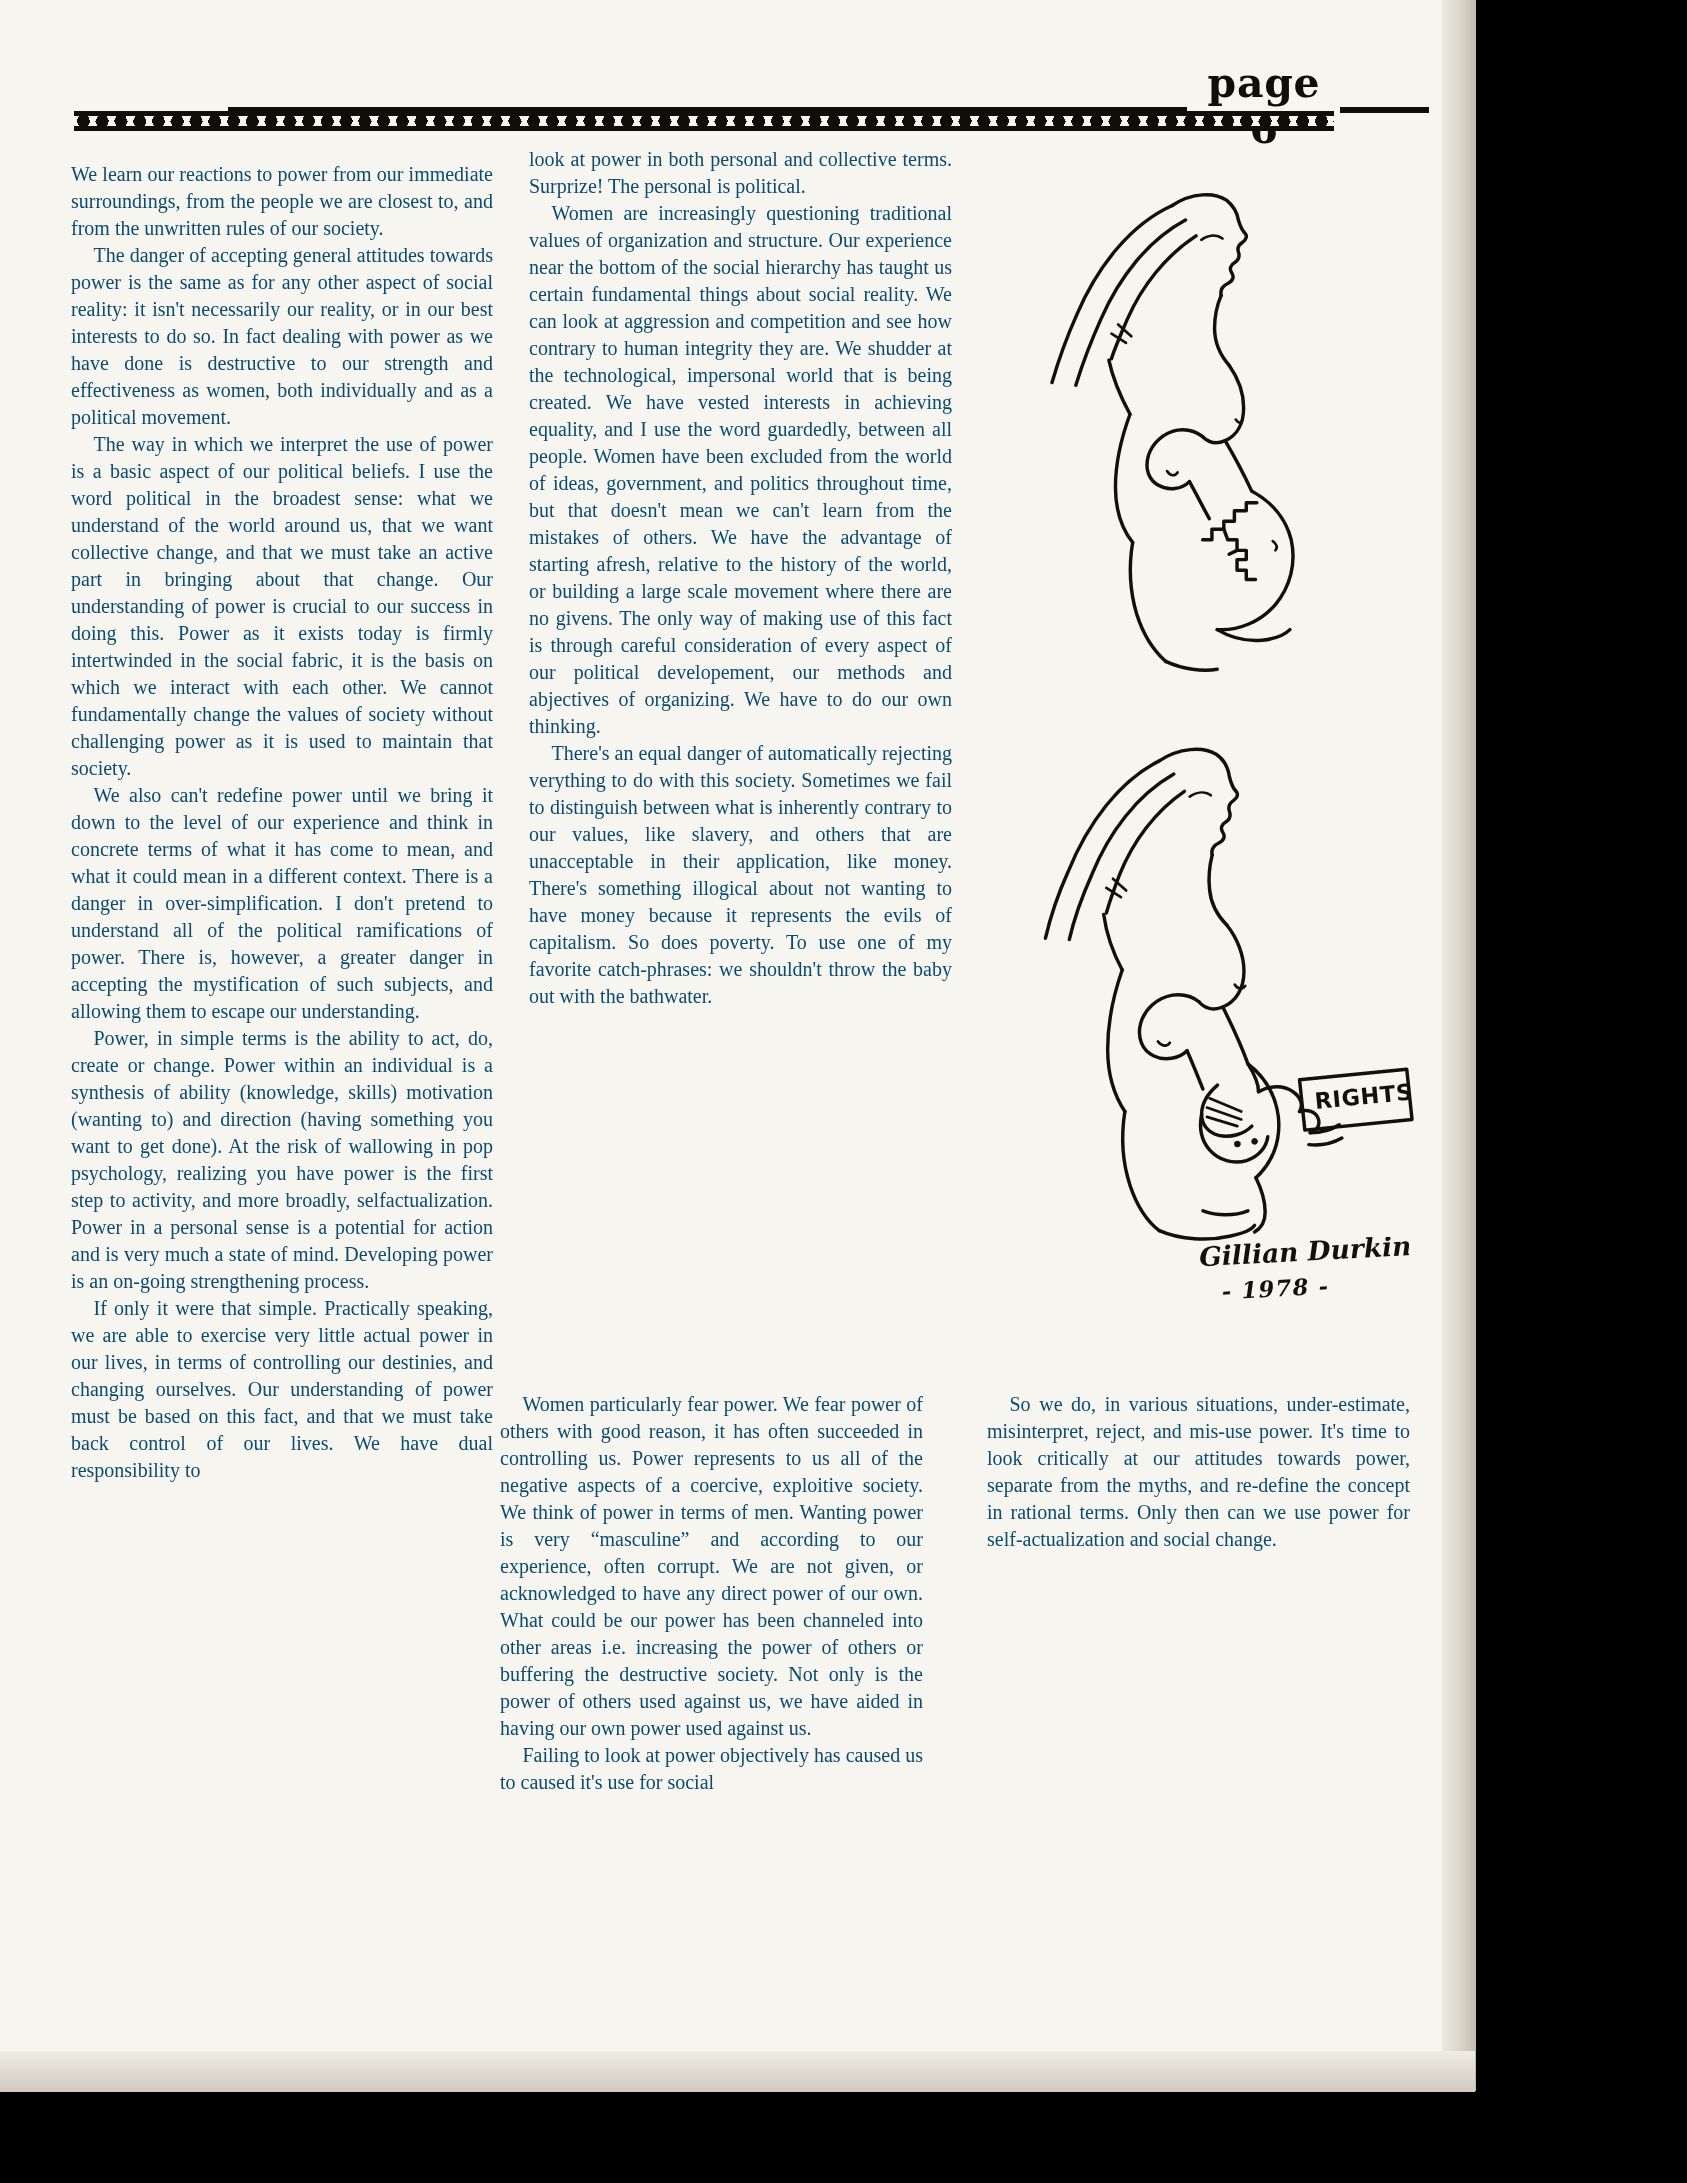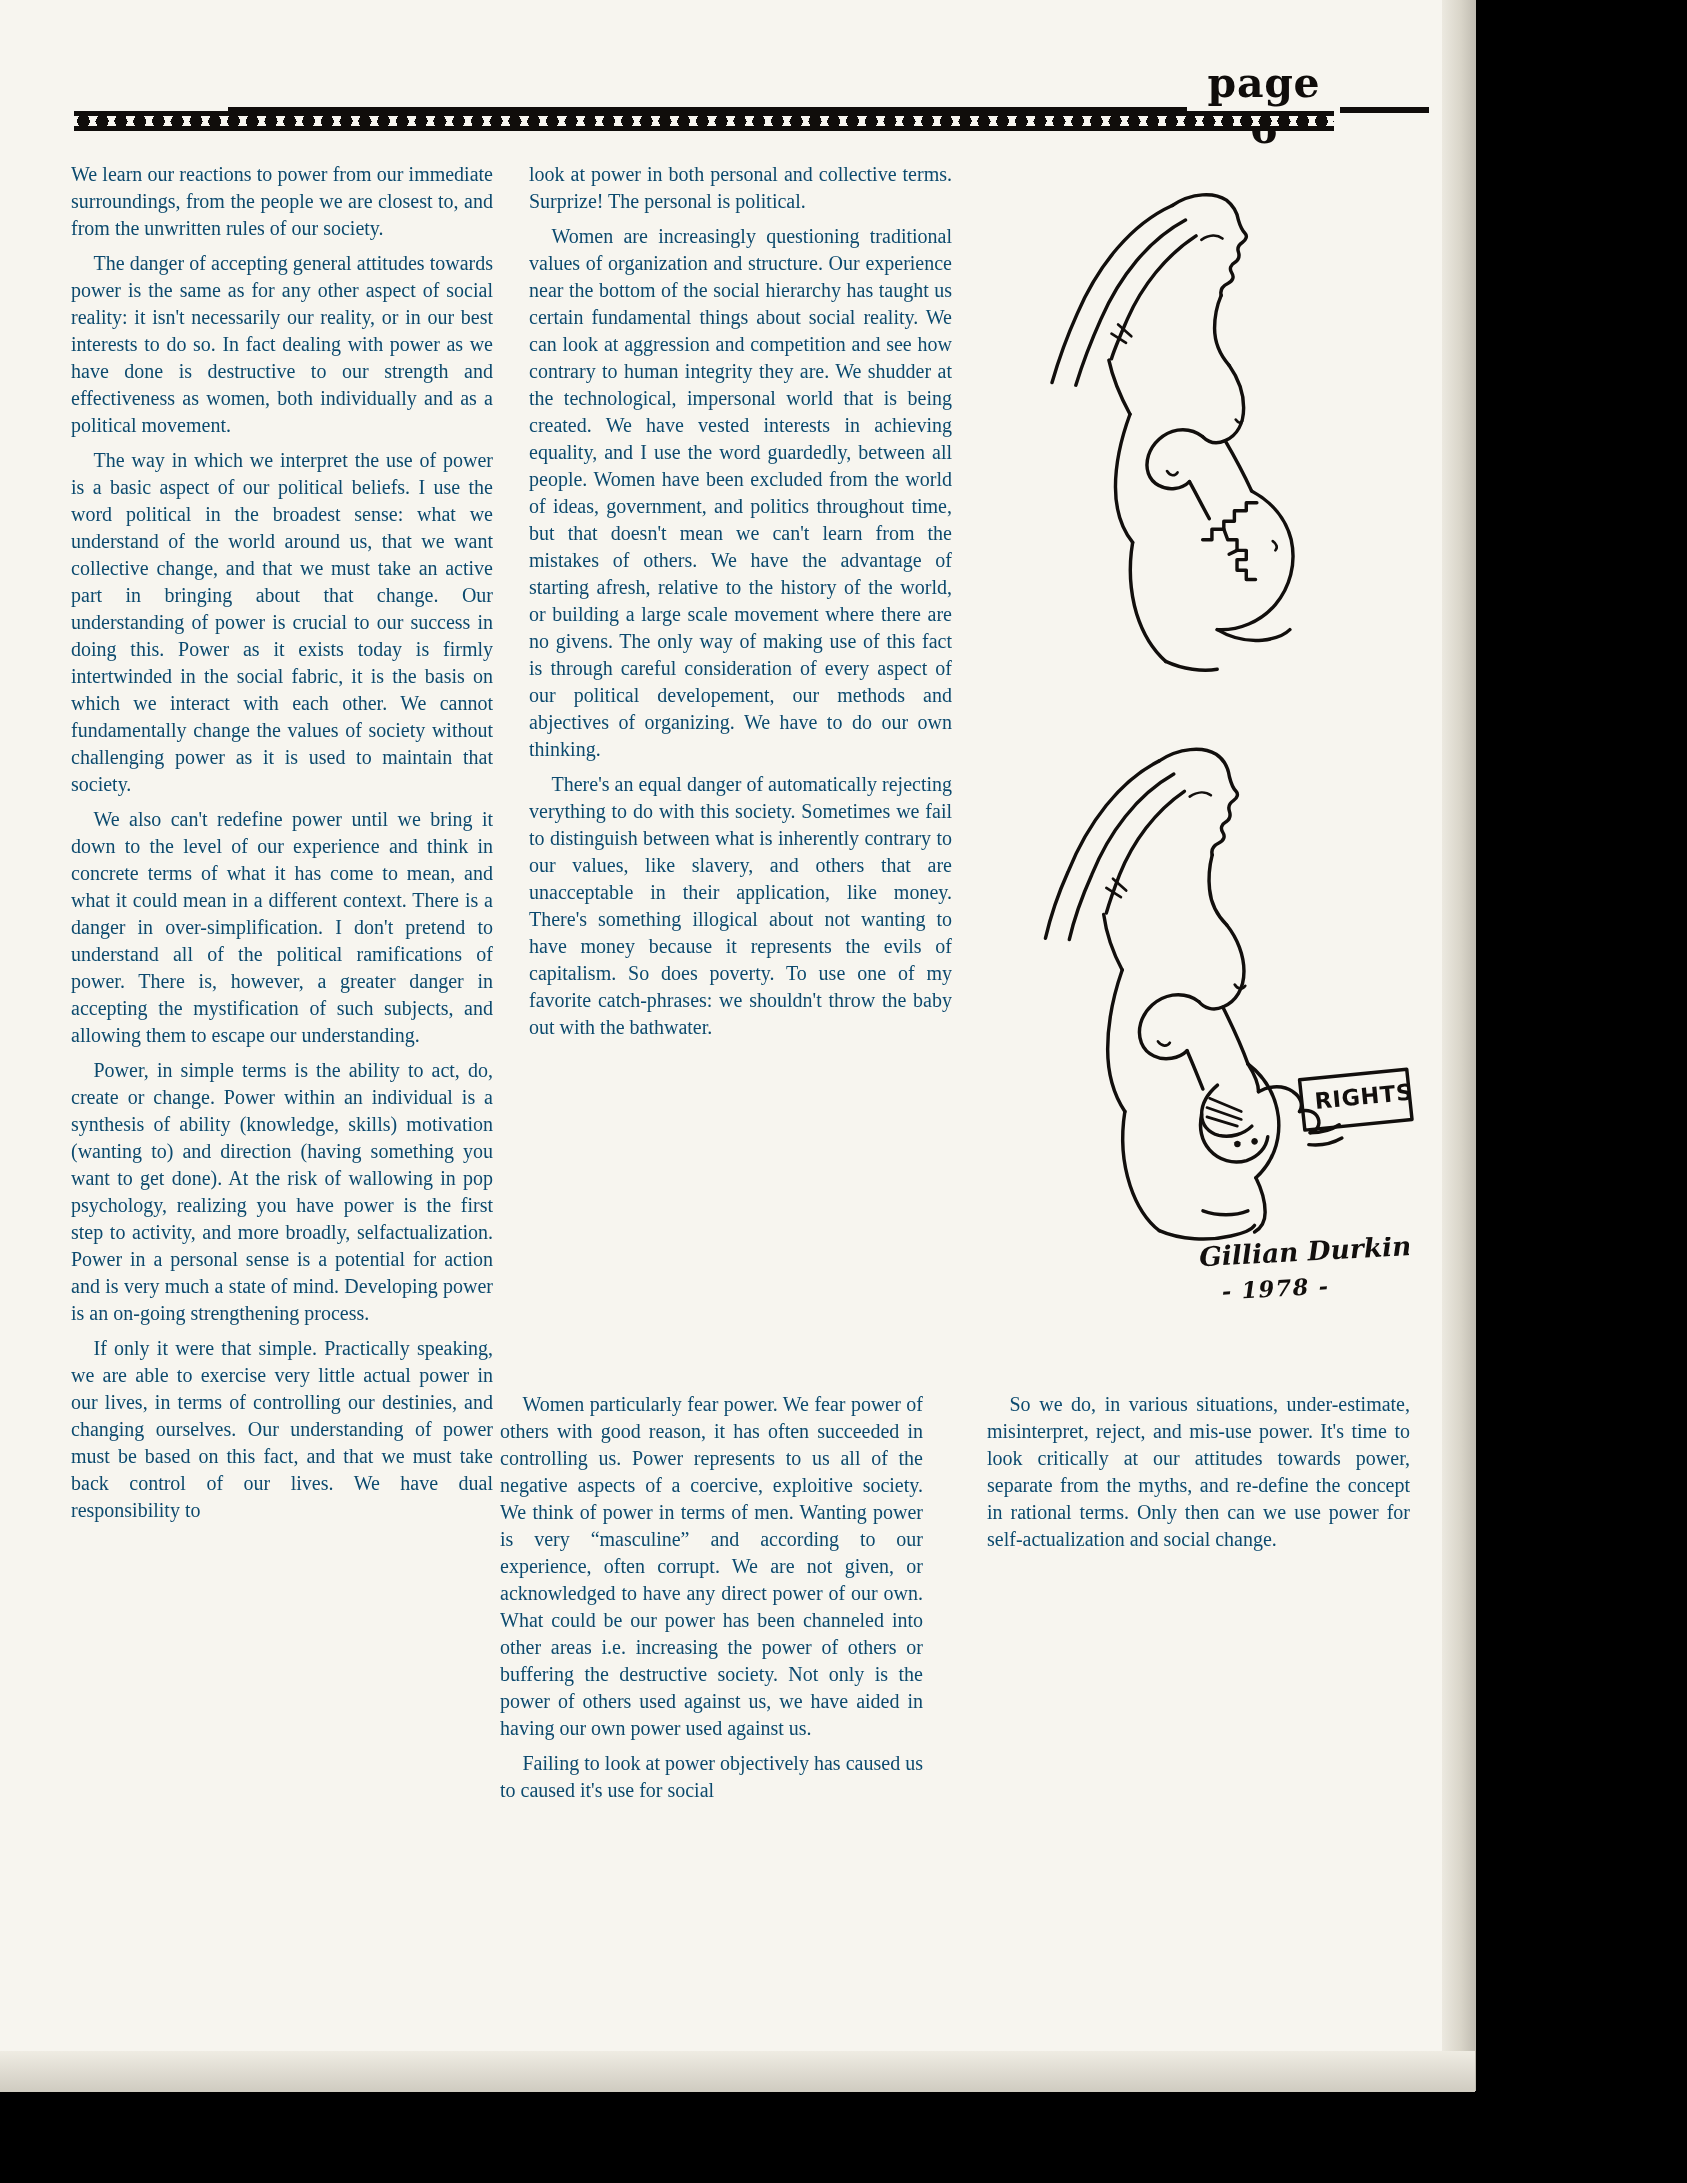--- a/index.html
+++ b/index.html
@@ -123,24 +123,24 @@
     color: #0c4a6e;
     text-align: justify;
     text-justify: inter-word;
     hyphens: manual;
   }
   .col p {
     margin: 0;
     text-indent: 22.5px;
   }
   .col p.noindent { text-indent: 0; }
-  .col p + p { margin-top: 8px; }
+  .col p + p { margin-top: 0px; }
 
   #col1-top { left: 71px; top: 161px;  width: 422px; }
-  #col2-top { left: 529px; top: 161px;  width: 423px; font-family: Liberation Serif, serif; }
+  #col2-top { left: 529px; top: 146px;  width: 423px; font-family: Liberation Serif, serif; }
   #col2-bot { left: 500px; top: 1391px; width: 423px; }
   #col3-bot { left: 987px; top: 1391px; width: 423px; }
 
   
   #illustration-block {
     position: absolute;
     left: 979px;
     top: 165px;
     width: 437px;
     height: 1125px;

